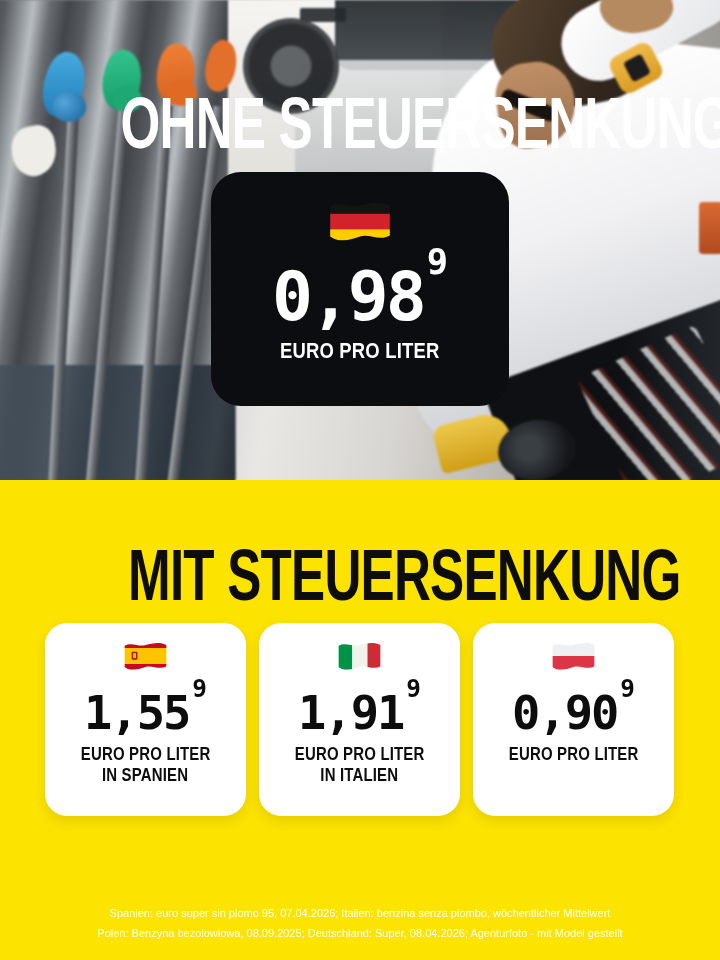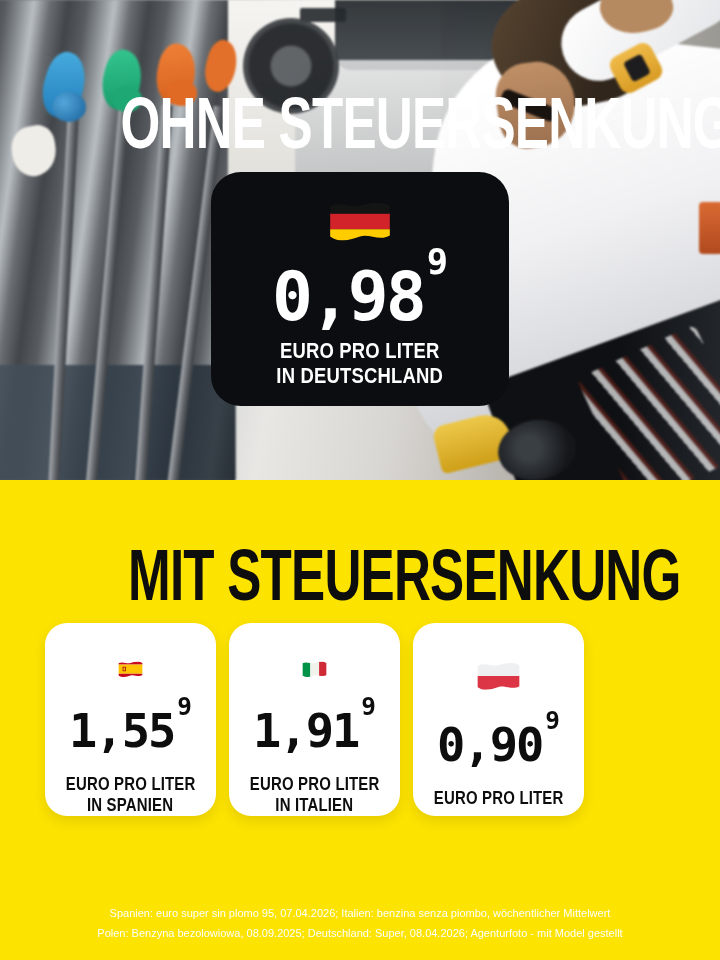--- a/index.html
+++ b/index.html
@@ -77,22 +77,22 @@
   .sup { font-size:.52em; position:relative; top:-0.62em; margin-left:3px; letter-spacing:0; }
 
   .plabel { margin-top:5px; text-align:center; font-size:21px; font-weight:bold; line-height:25px; }
   .plabel .cond { transform:scale(0.88,1.05); letter-spacing:0.2px; }
   .clabel { margin-top:6px; text-align:center; font-size:17px; font-weight:bold; line-height:21px; color:#0d0d0d; }
   .clabel .cond { transform:scale(0.88,1.05); letter-spacing:0.2px; }
 
   
   .yellow { position:absolute; left:0; top:480px; width:720px; height:480px; background:#fce300; }
   .cards-row { position:absolute; left:45px; top:623px; width:630px; display:flex; gap:13px; }
-  .card { width:171px; height:193px; background:#ffffff; border-radius:22px; box-shadow:0 5px 12px rgba(90,70,0,.14);
-    display:flex; flex-direction:column; align-items:center; padding-top:37px;gap:12px; }
+  .card { width:201px; height:193px; background:#ffffff; border-radius:22px; box-shadow:0 5px 12px rgba(90,70,0,.14);
+    display:flex; flex-direction:column; align-items:center; padding-top:17px; }
 
   .flag { display:block; }
   .de-card .flag { margin-top:2px; }
 
   .footnote { position:absolute; left:0; top:903px; width:100%; text-align:center; color:#ffffff;
     font-size:11px; line-height:20px; font-weight:normal; }
 </style>
 </head>
 <body>
 
@@ -148,21 +148,20 @@
         </defs>
       <g clip-path="url(#wave-de)">
         <rect x="0" y="0" width="64" height="15" fill="#141414"></rect>
         <rect x="0" y="15" width="64" height="15" fill="#d2222a"></rect>
         <rect x="0" y="30" width="64" height="14" fill="#ffcc00"></rect>
       </g>
     </svg>
     <div class="price price-big"><span>0,98</span><sup class="sup">9</sup></div>
     <div class="plabel">
       <div><span class="cond">EURO PRO LITER</span></div>
-      <div><span class="cond">IN DEUTSCHLAND</span></div>
     </div>
   </div>
 
   <div class="yellow"></div>
 
   <div class="headline headline-bottom">
     <span class="cond">MIT STEUERSENKUNG</span>
   </div>
 
   <div class="cards-row">

